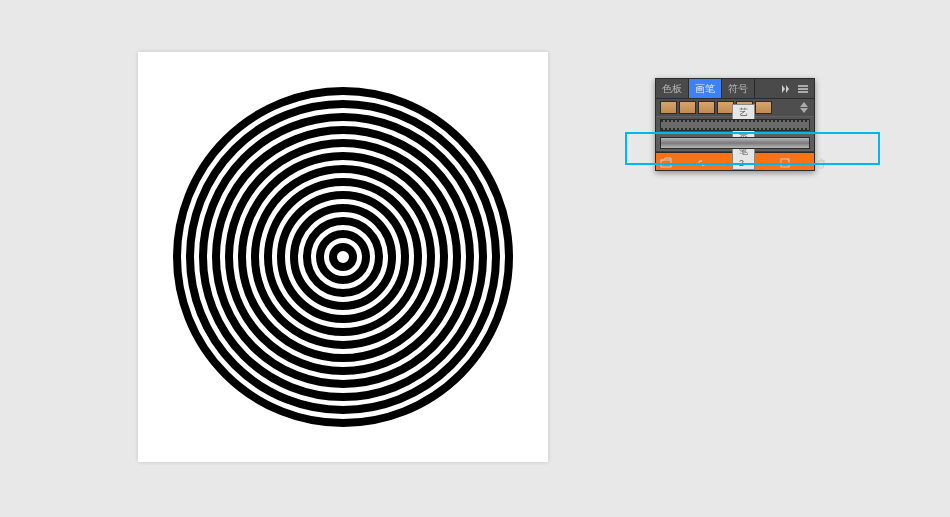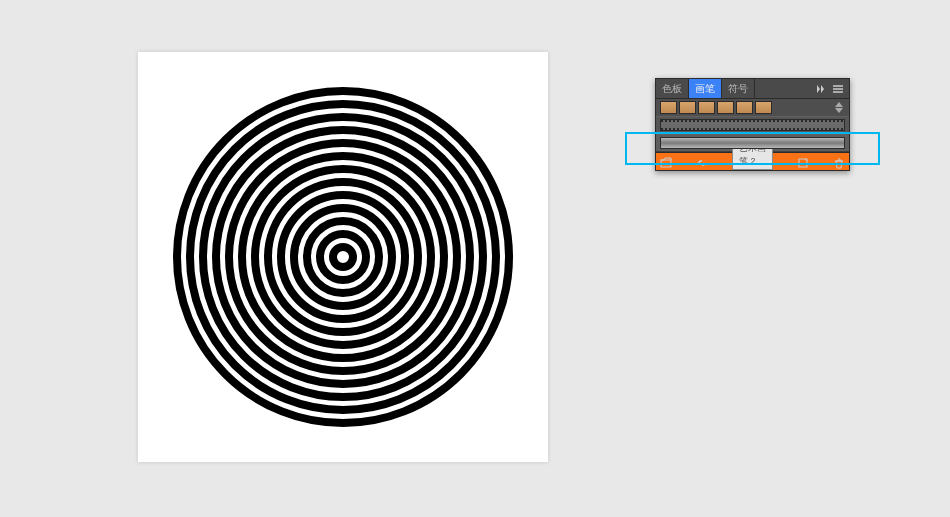--- a/index.html
+++ b/index.html
@@ -19,21 +19,21 @@
       width:410px; height:410px;
       background:#fff;
       box-shadow:0 0 4px rgba(0,0,0,.15);
     }
     .rings { position:absolute; left:50%; top:50%; transform:translate(-50%,-50%); }
 
     
     .panel {
       position:absolute;
       left:655px; top:78px;
-      width:195px;
+      width:160px;
       background:#535353;
       border:1px solid #2b2b2b;
       box-shadow:0 2px 6px rgba(0,0,0,.4);
     }
     .panel-header {
       height:20px;
       background:#4a4a4a;
       display:flex; align-items:stretch;
       border-bottom:1px solid #2b2b2b;
     }

